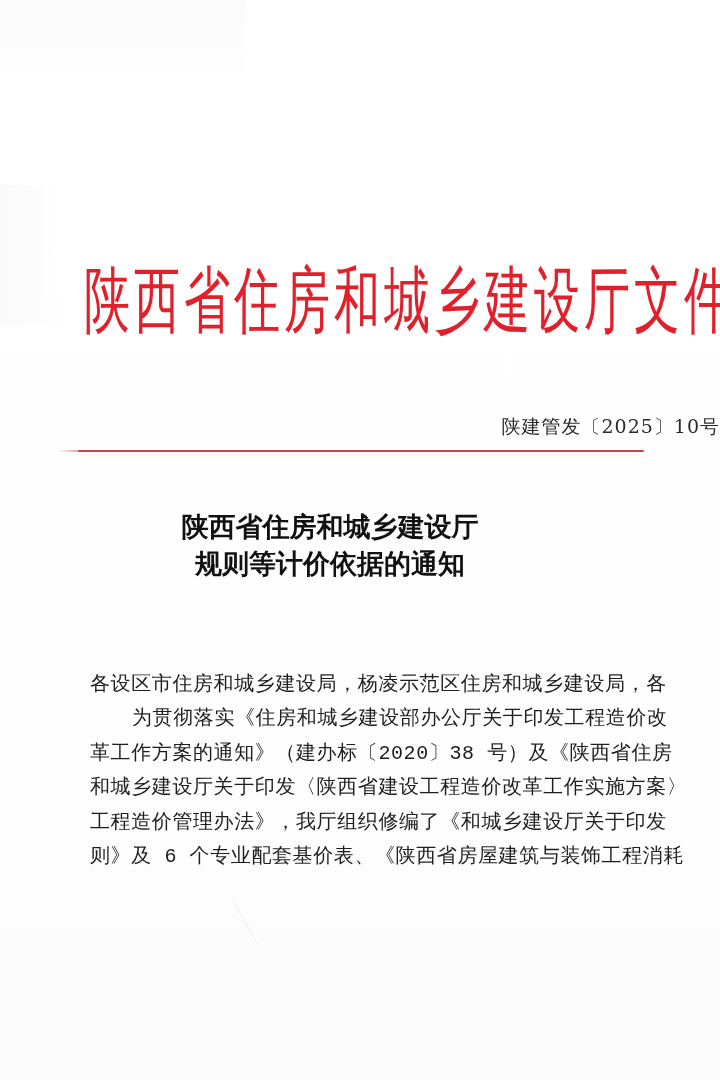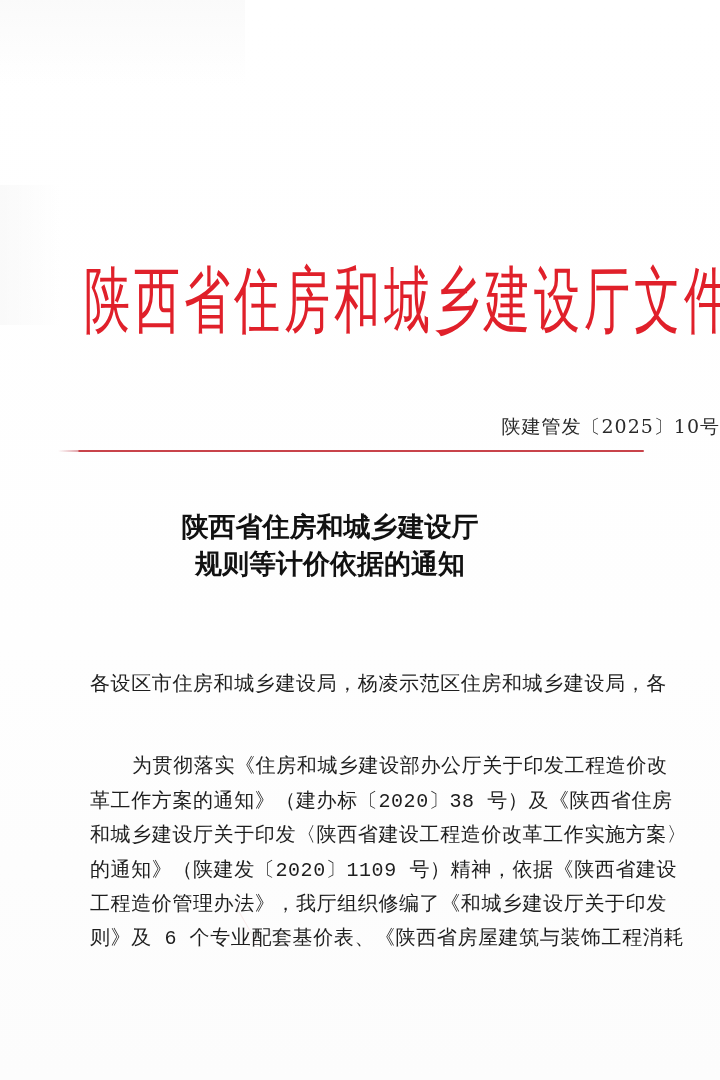--- a/index.html
+++ b/index.html
@@ -114,21 +114,20 @@
       white-space: nowrap;
       height: 34.4px;
       text-align: justify;
       text-align-last: justify;
     }
     .body-line.last-short {
       text-align-last: left;
     }
     .body-line.indent {
       padding-left: 42px;
-      margin-top: 48px;
     }
     .stamp-ghost {
       position: absolute;
       left: 240px;
       top: 880px;
       width: 70px;
       height: 50px;
       border-left: 1px solid rgba(230,160,160,0.35);
       transform: rotate(-30deg);
       opacity: 0.5;
@@ -164,19 +163,18 @@
   <div class="title-block">
     <span class="title-line">陕西省住房和城乡建设厅</span>
     <span class="title-line">规则等计价依据的通知</span>
   </div>
 
   <div class="body-text">
     <span class="body-line">各设区市住房和城乡建设局，杨凌示范区住房和城乡建设局，各</span>
     <span class="body-line indent">为贯彻落实《住房和城乡建设部办公厅关于印发工程造价改</span>
     <span class="body-line">革工作方案的通知》（建办标〔2020〕38 号）及《陕西省住房</span>
     <span class="body-line">和城乡建设厅关于印发〈陕西省建设工程造价改革工作实施方案〉</span>
-    <span class="body-line">的通知》（陕建发〔2020〕1109 号）精神，依据《陕西省建设</span>
     <span class="body-line">工程造价管理办法》，我厅组织修编了《和城乡建设厅关于印发</span>
     <span class="body-line">则》及 6 个专业配套基价表、《陕西省房屋建筑与装饰工程消耗</span>
   </div>
 
   <div class="stamp-ghost"></div>
 </div>
 
 </body></html>

